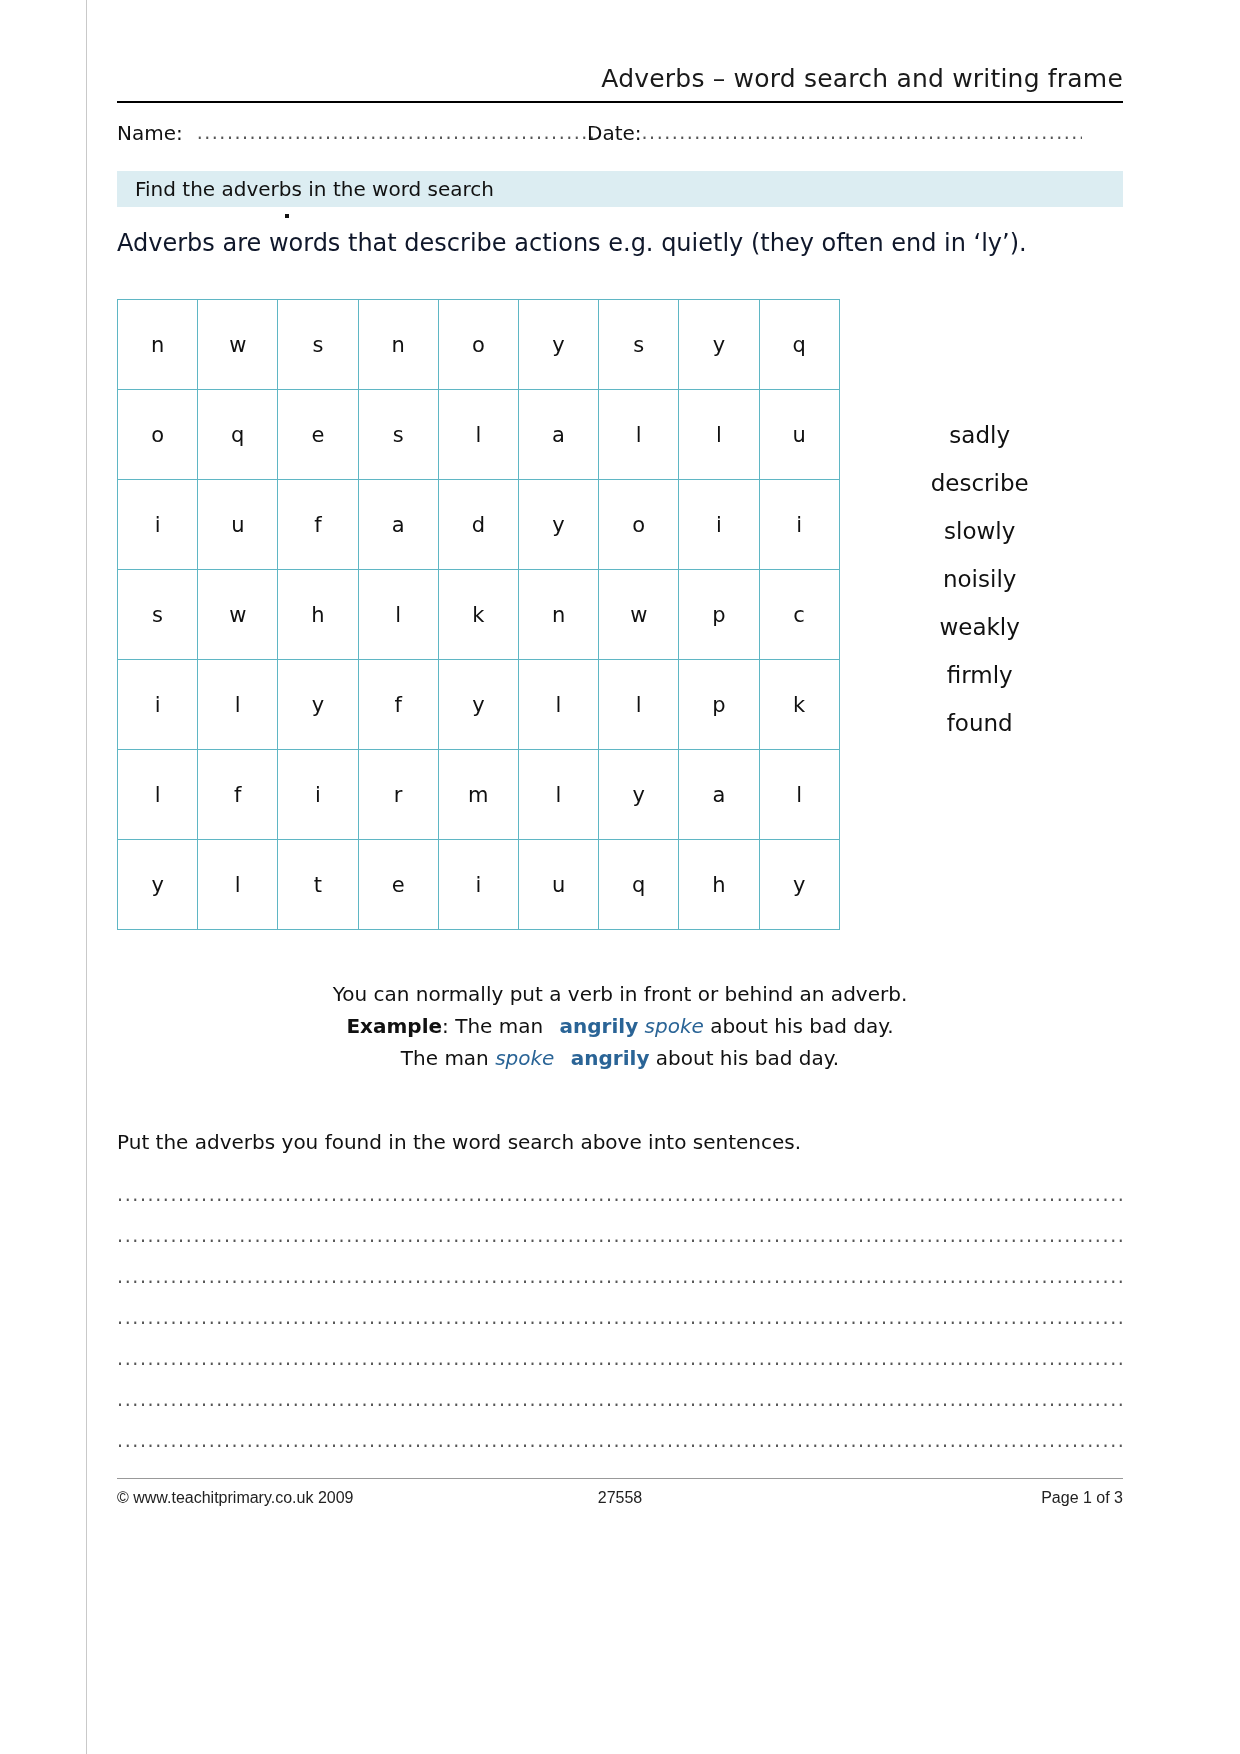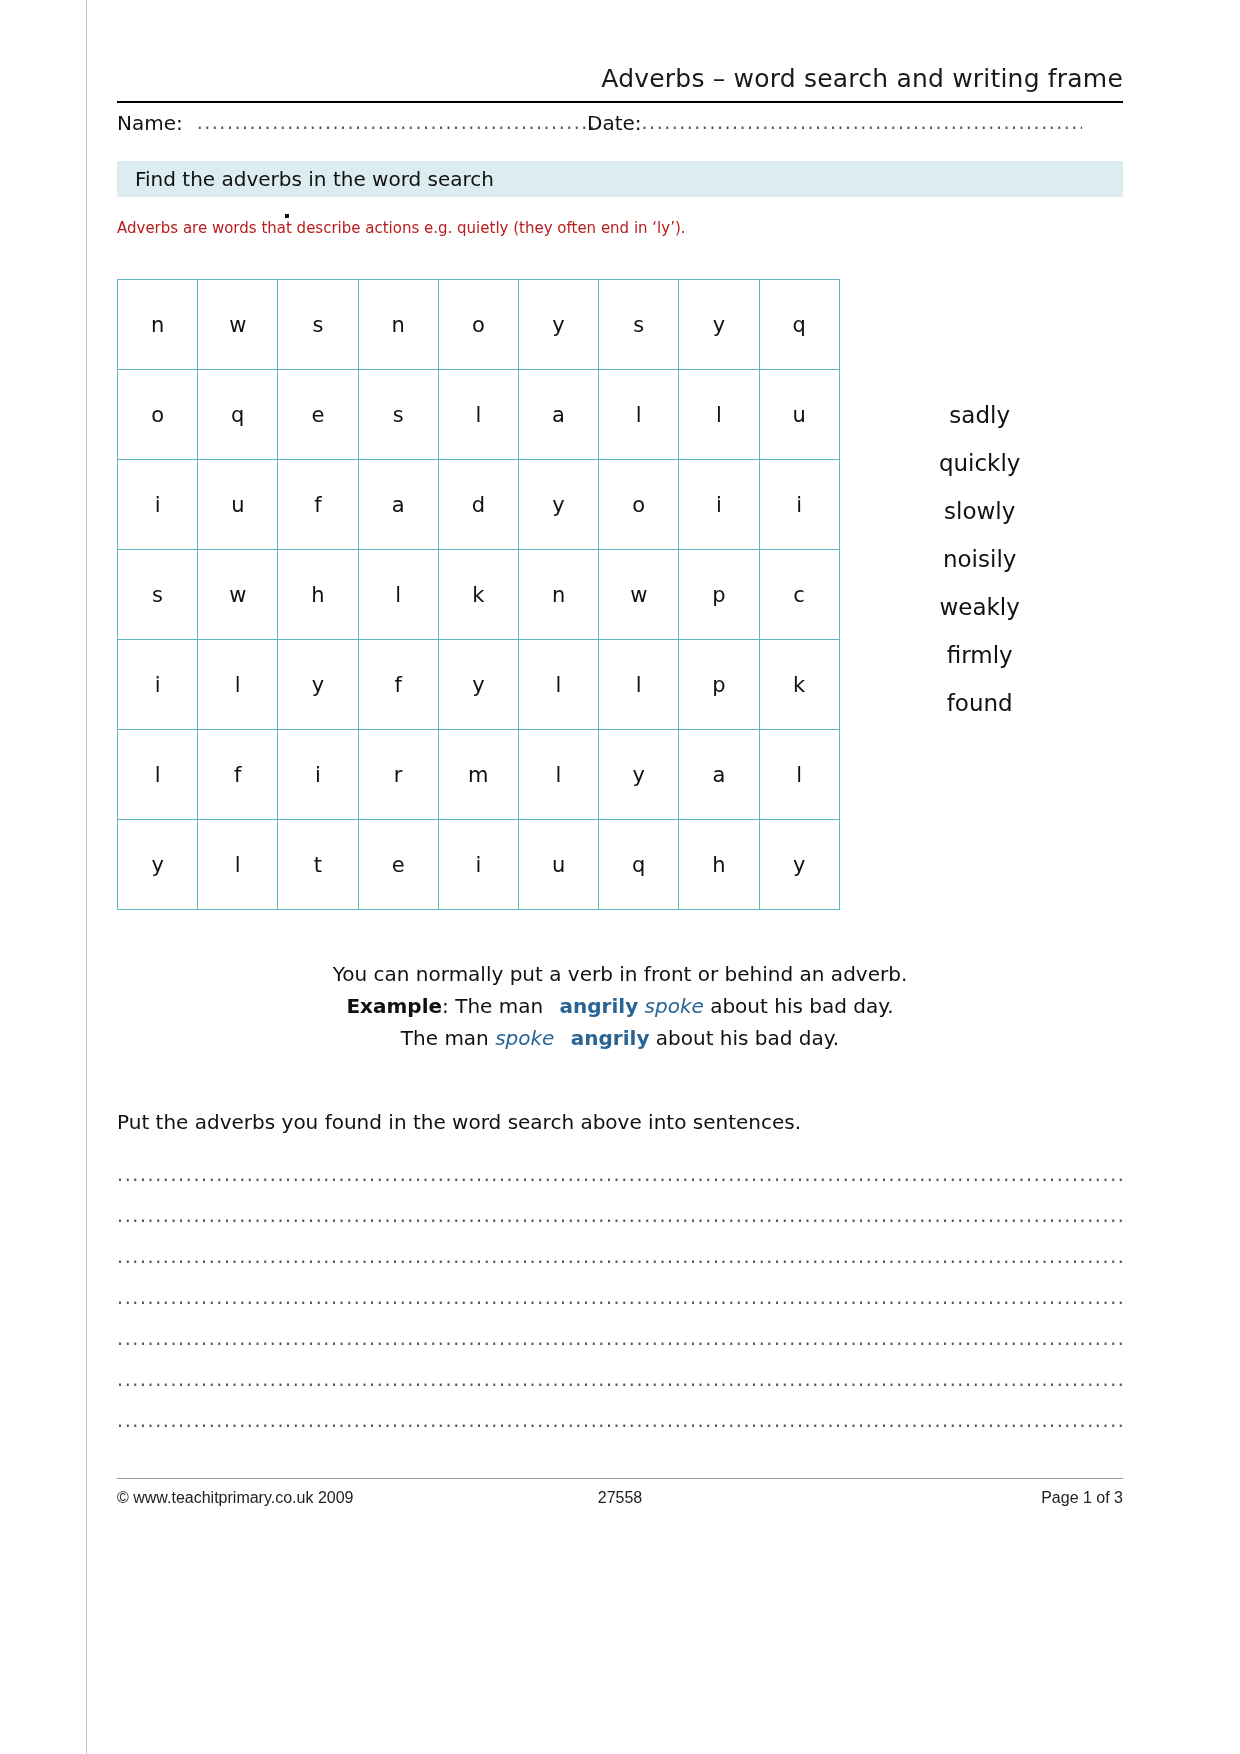--- a/index.html
+++ b/index.html
@@ -46,21 +46,21 @@
     font-family: "DejaVu Sans", sans-serif;
     font-weight: 400;
   }
   .title-rule {
     margin-top: 8px;
     border-top: 2px solid #000;
     width: 100%;
   }
 
   .namedate {
-    margin-top: 8px;
+    margin-top: 18px;
     display: flex;
     font-size: 20px;
     color: #111;
   }
   .nd-label { white-space: nowrap; }
   .nd-dots {
     flex: 0 0 auto;
     overflow: hidden;
     white-space: nowrap;
     color: #555;
@@ -87,22 +87,22 @@
     position: absolute;
     left: 285px;
     top: 214px;
     width: 4px;
     height: 4px;
     background: #111;
   }
 
   .intro {
     margin-top: 22px;
-    font-size: 15px;
-    color: #b91c1c;
+    font-size: 24px;
+    color: #0f172a;
   }
 
   
   .searchwrap {
     margin-top: 42px;
     display: flex;
     align-items: flex-start;
   }
   table.wordsearch {
     border-collapse: collapse;
@@ -287,21 +287,21 @@
               <td>i</td>
               <td>u</td>
               <td>q</td>
               <td>h</td>
               <td>y</td>
             </tr>
           </tbody>
       </table>
       <div class="wordlist">
           <div>sadly</div>
-          <div>quickly</div>
+          <div>describe</div>
           <div>slowly</div>
           <div>noisily</div>
           <div>weakly</div>
           <div>firmly</div>
           <div>found</div>
         </div>
     </div>
 
     <div class="example">
       <div>You can normally put a verb in front or behind an adverb.</div>

